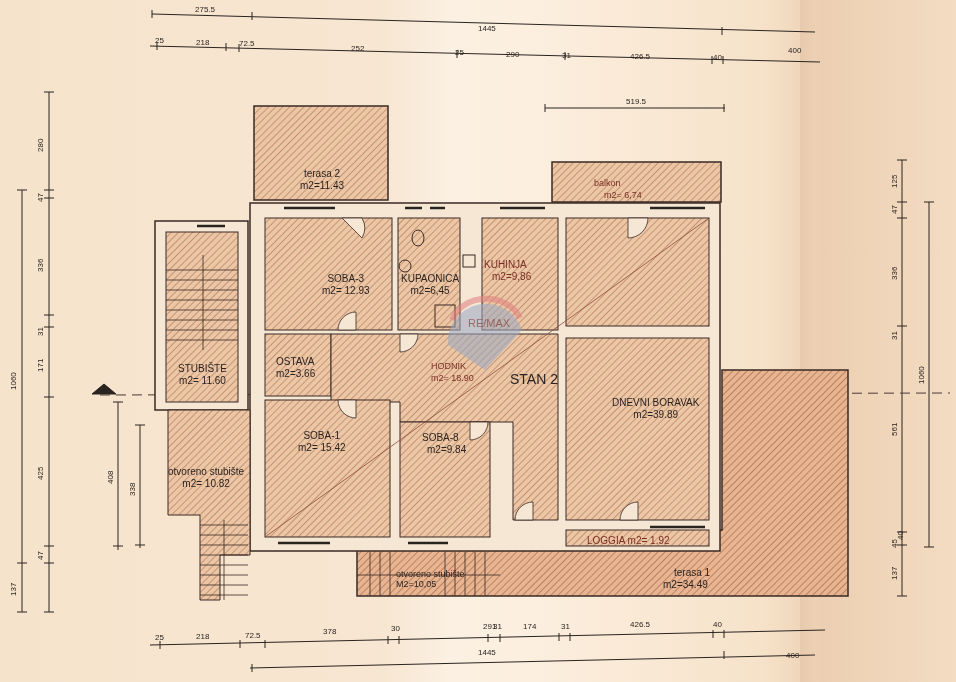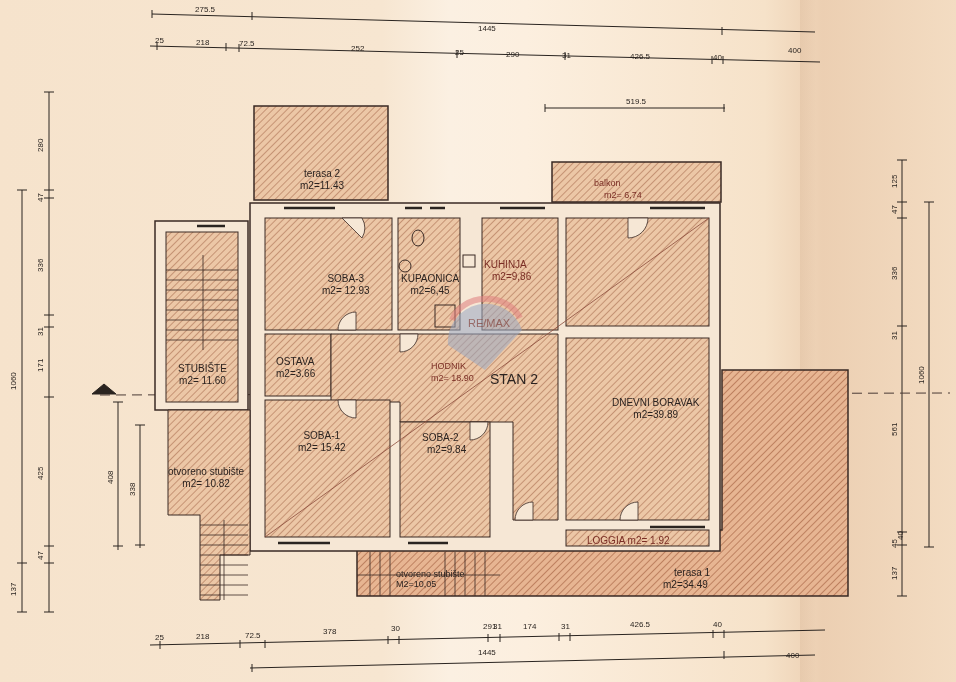--- a/index.html
+++ b/index.html
@@ -186,31 +186,31 @@
   <div>m2= 11.60</div>
 </div>
 <div class="lbl" style="left:276px;top:356px;">
   <div>OSTAVA</div>
   <div>m2=3.66</div>
 </div>
 <div class="lbl red" style="left:431px;top:360px;font-size:9px;">
   <div>HODNIK</div>
   <div>m2= 18.90</div>
 </div>
-<div class="lbl big" style="left:490px;top:373px;">STAN 2</div>
+<div class="lbl big" style="left:510px;top:373px;">STAN 2</div>
 <div class="lbl room-label" style="left:612px;top:397px;">
   <div>DNEVNI BORAVAK</div>
   <div>m2=39.89</div>
 </div>
 <div class="lbl room-label" style="left:298px;top:430px;">
   <div>SOBA-1</div>
   <div>m2= 15.42</div>
 </div>
 <div class="lbl" style="left:422px;top:432px;">
-  <div>SOBA-2</div>
+  <div>SOBA-8</div>
   <div style="margin-left:5px">m2=9.84</div>
 </div>
 <div class="lbl room-label" style="left:168px;top:466px;">
   <div>otvoreno stubište</div>
   <div>m2= 10.82</div>
 </div>
 <div class="lbl" style="left:396px;top:569px;font-size:9px;line-height:10px;">
   <div>otvoreno stubište</div>
   <div>M2=10,05</div>
 </div>

